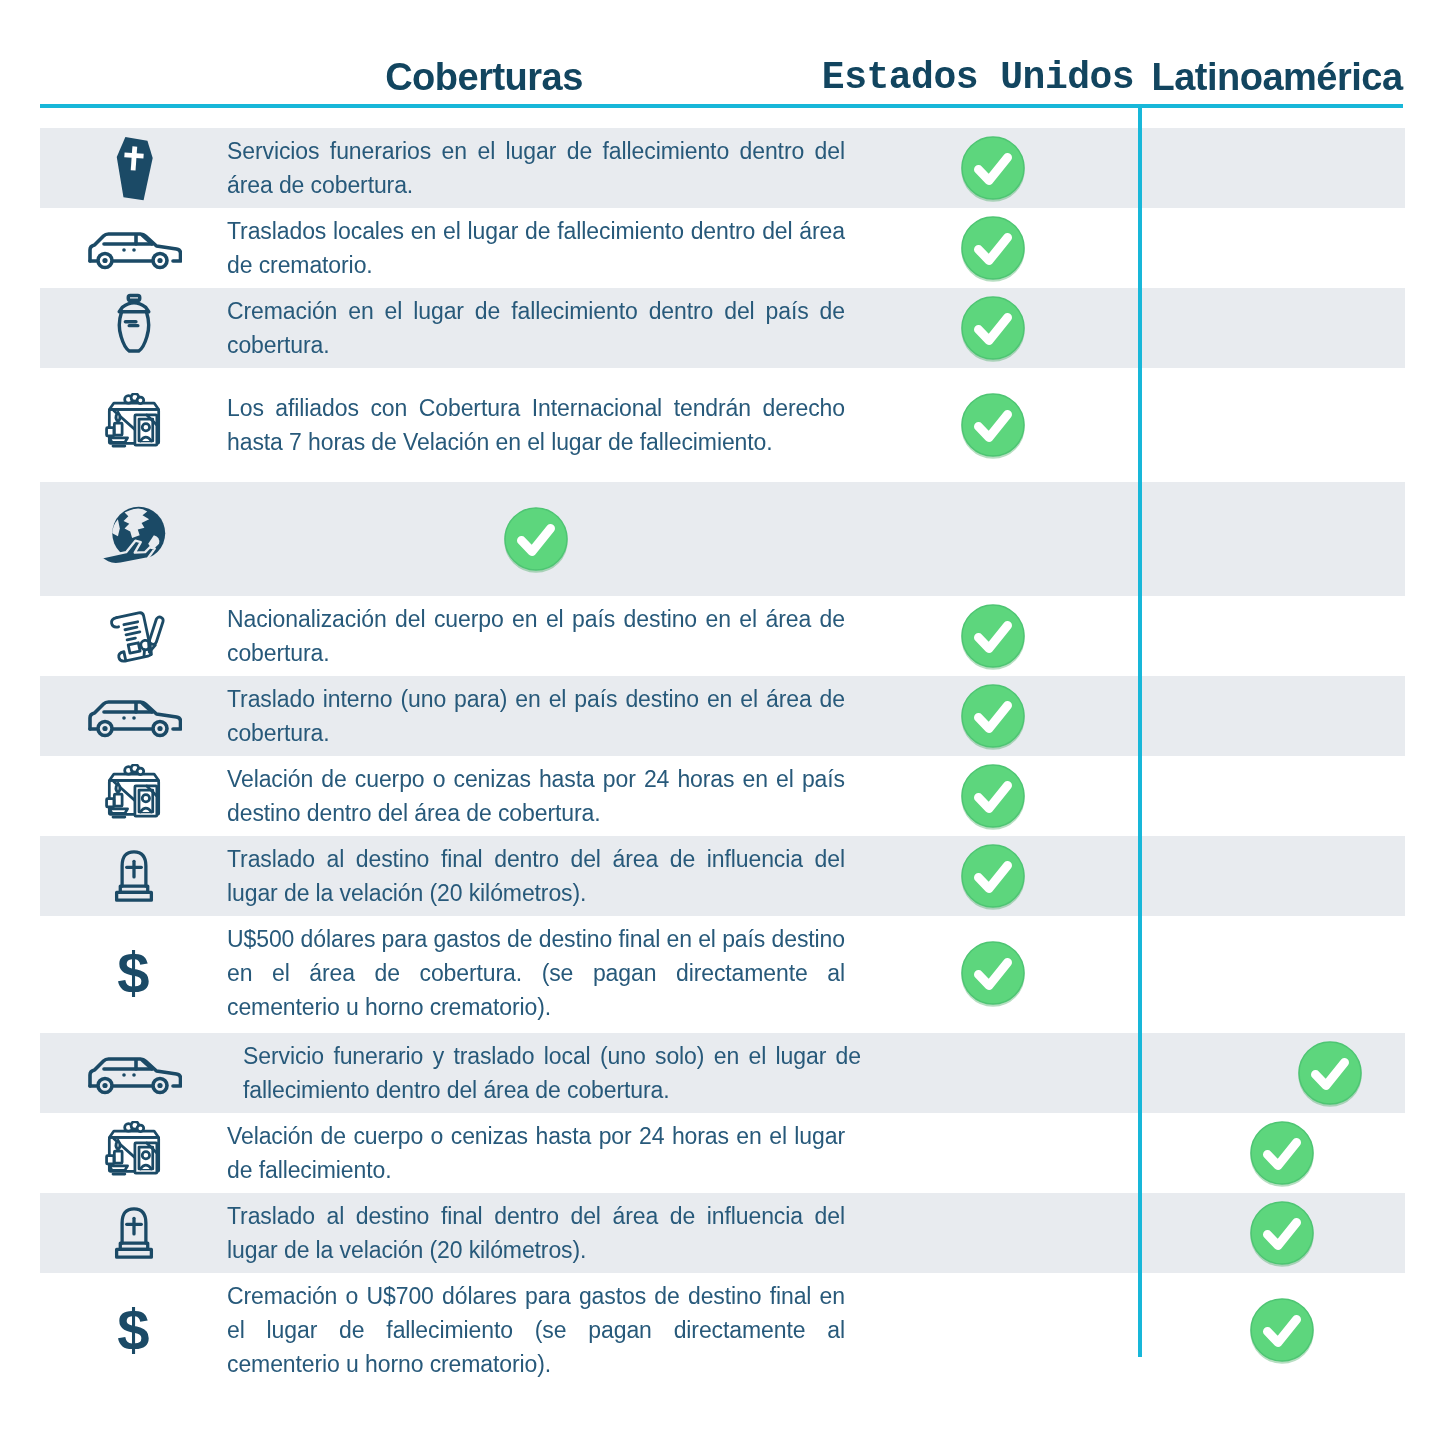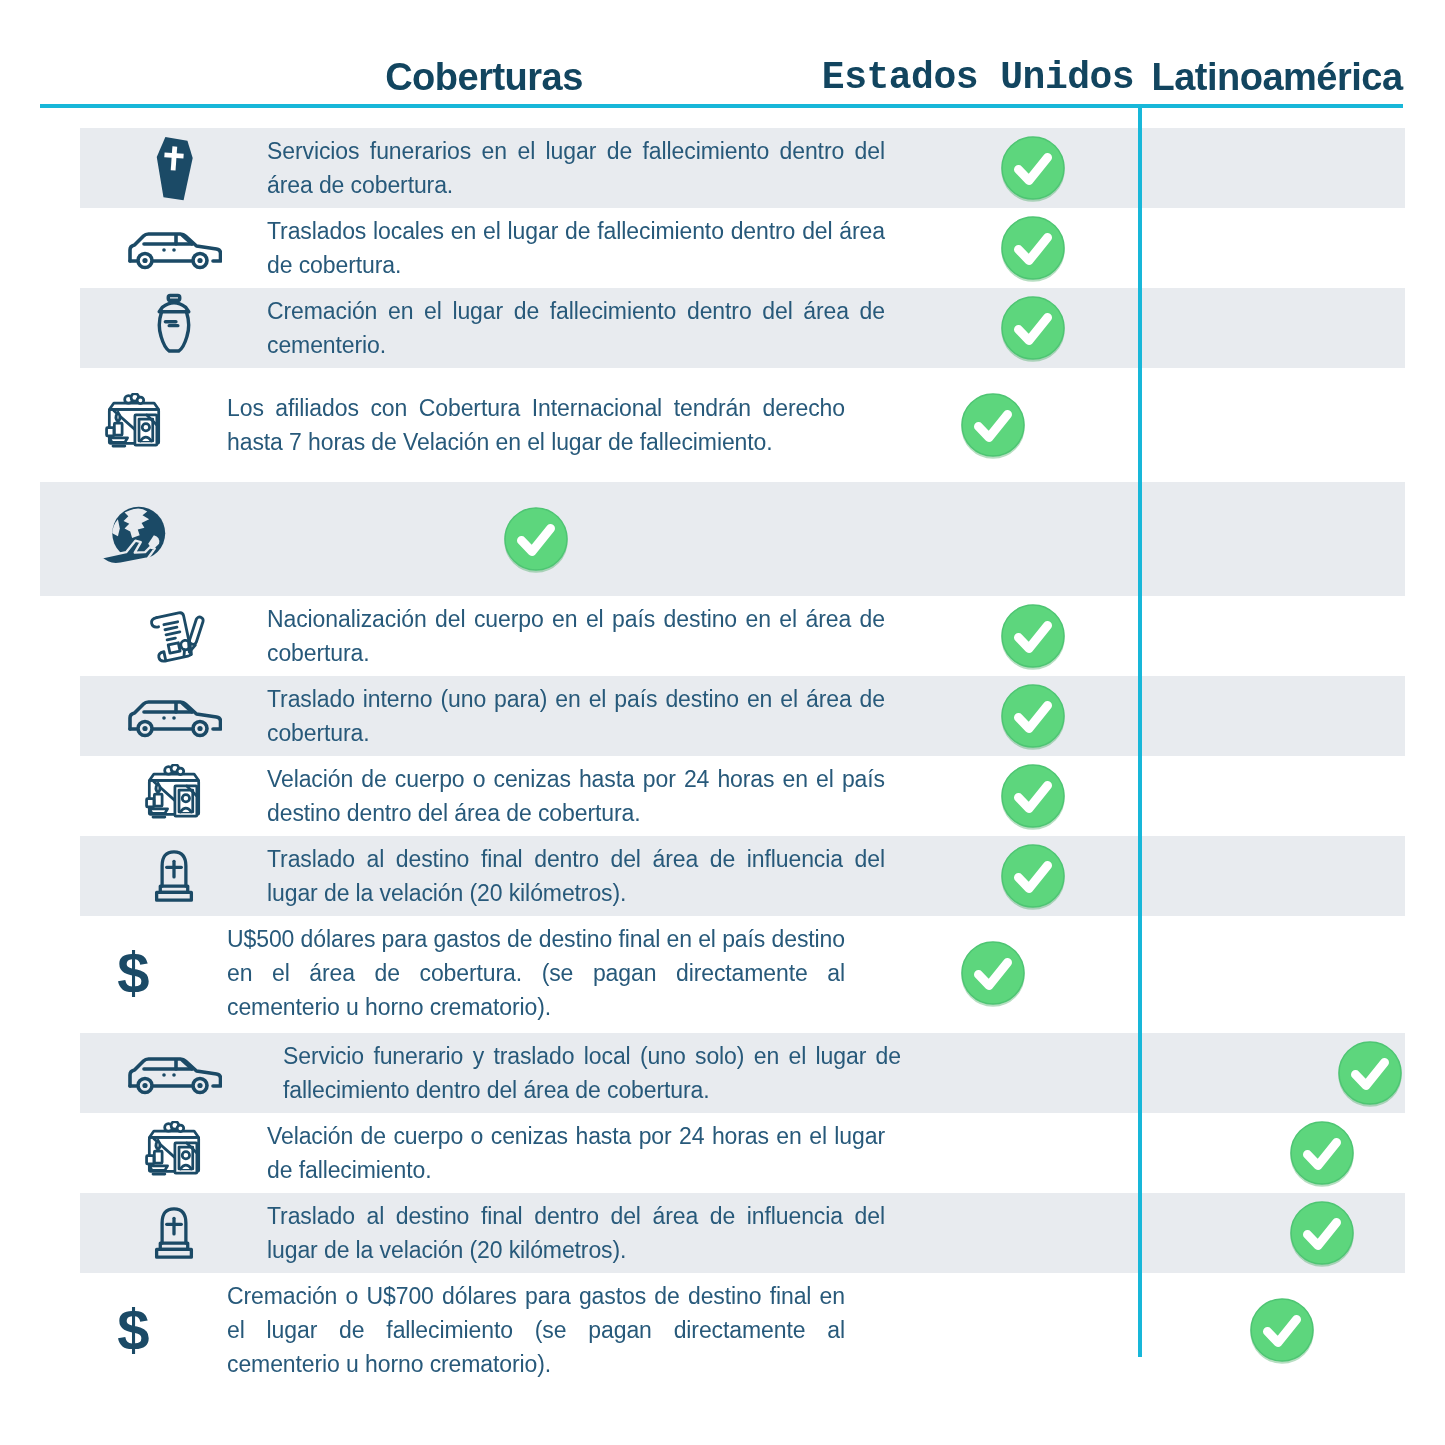--- a/index.html
+++ b/index.html
@@ -30,21 +30,21 @@
   .hline{position:absolute;left:40px;top:104px;width:1363px;height:4px;background:var(--accent);}
   .vline{position:absolute;left:1138px;top:104px;width:4px;height:1253px;background:var(--accent);z-index:5;}
   .tbl{position:absolute;left:40px;top:128px;width:1365px;}
   .row{
     display:grid;
     grid-template-columns:187px 618px 295px 265px;
     align-items:center;
     --rowbg:#ffffff;
   }
   .row.striped{background:var(--stripe);--rowbg:var(--stripe);}
-  .row.h2{min-height:80px;margin-left:40px;}
+  .row.h2{min-height:80px;}
   .row.h3{min-height:114px;}
   .row.gap{margin-top:3px;gap:16px;}
   .cell-icon{display:flex;align-items:center;justify-content:center;}
   .cell-text{
     font-size:23px;line-height:34px;letter-spacing:-0.1px;
     color:var(--text);text-align:justify;padding:5px 0;
   }
   .cell-check{display:flex;align-items:center;justify-content:center;}
   .cell-la .check{transform:translateX(9px);}
   .check{width:64px;height:64px;filter:drop-shadow(0 2.5px 0 rgba(64,168,92,.38));}
@@ -188,40 +188,40 @@
           </svg>
         </div>
     </div>
 
     <div class="row h2">
       <div class="cell-icon">
           <svg class="ic" width="96" height="46">
             <use href="#sym-hearse"></use>
           </svg>
         </div>
-      <div class="cell-text">Traslados locales en el lugar de fallecimiento dentro del área de cobertura.</div>
+      <div class="cell-text">Traslados locales en el lugar de fallecimiento dentro del área de crematorio.</div>
       <div class="cell-check cell-us" style="visibility: visible;">
           <svg class="check">
             <use href="#sym-check"></use>
           </svg>
         </div>
       <div class="cell-check cell-la" style="visibility: hidden;">
           <svg class="check">
             <use href="#sym-check"></use>
           </svg>
         </div>
     </div>
 
     <div class="row striped h2">
       <div class="cell-icon">
           <svg class="ic" width="42" height="71">
             <use href="#sym-urn"></use>
           </svg>
         </div>
-      <div class="cell-text">Cremación en el lugar de fallecimiento dentro del área de cementerio.</div>
+      <div class="cell-text">Cremación en el lugar de fallecimiento dentro del país de cobertura.</div>
       <div class="cell-check cell-us" style="visibility: visible;">
           <svg class="check">
             <use href="#sym-check"></use>
           </svg>
         </div>
       <div class="cell-check cell-la" style="visibility: hidden;">
           <svg class="check">
             <use href="#sym-check"></use>
           </svg>
         </div>

